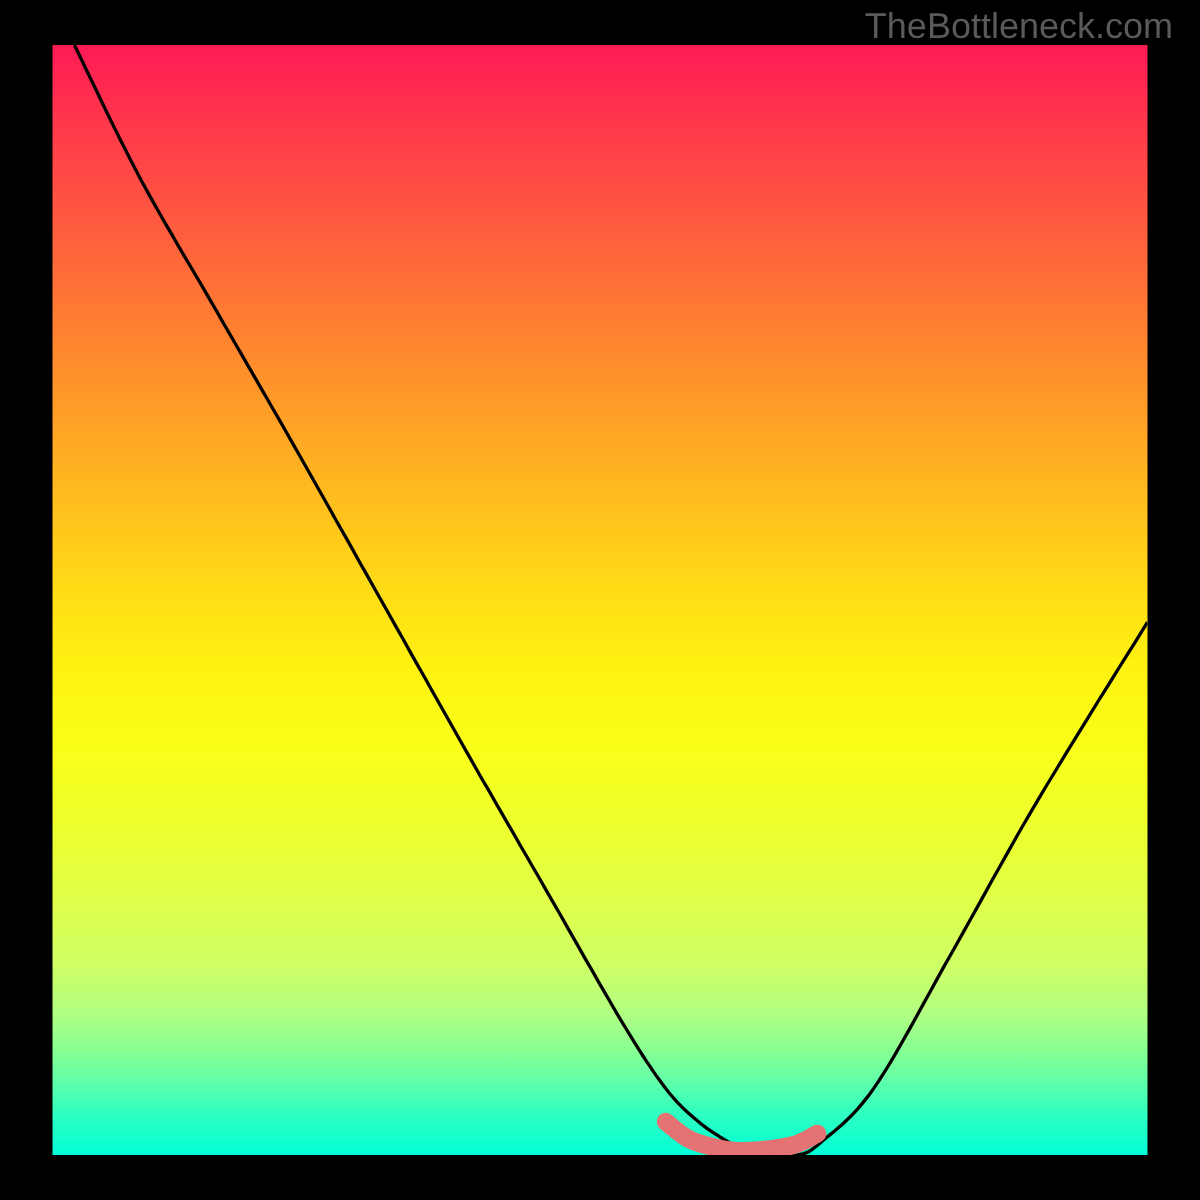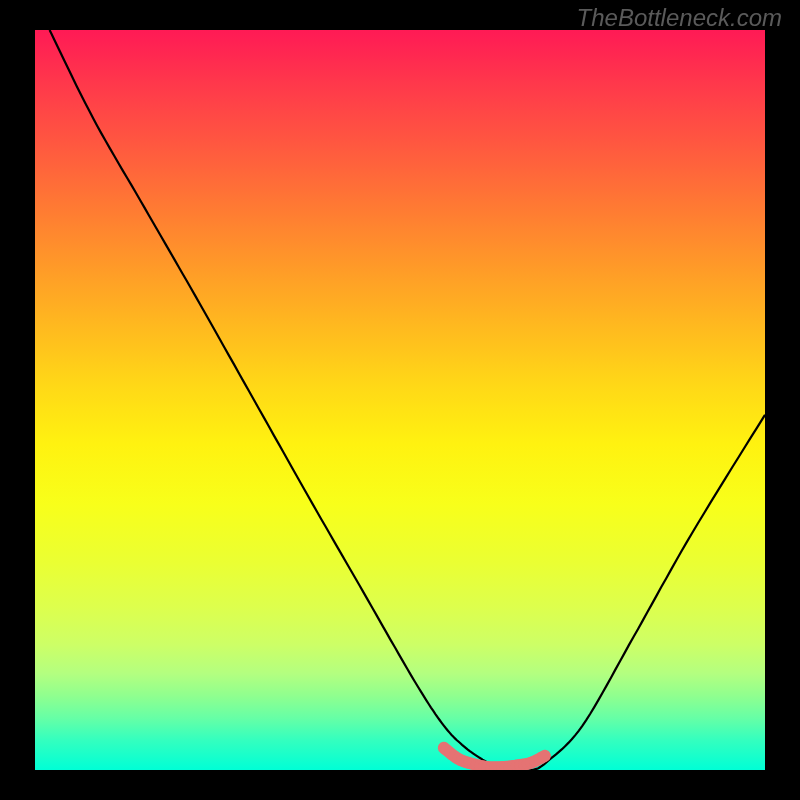--- a/index.html
+++ b/index.html
@@ -12,21 +12,20 @@
     font-family: Arial, sans-serif;
   }
   .watermark {
     position: absolute;
     top: 4px;
     right: 18px;
     color: #5a5a5a;
     font-size: 24px;
     font-weight: 500;
     z-index: 10;
-    font-style: italic;
   }
   .plot-area {
     position: absolute;
     left: 35px;
     top: 30px;
     width: 730px;
     height: 740px;
     background: linear-gradient(to bottom,
       #ff1a55 0%,
       #ff3b4a 8%,

